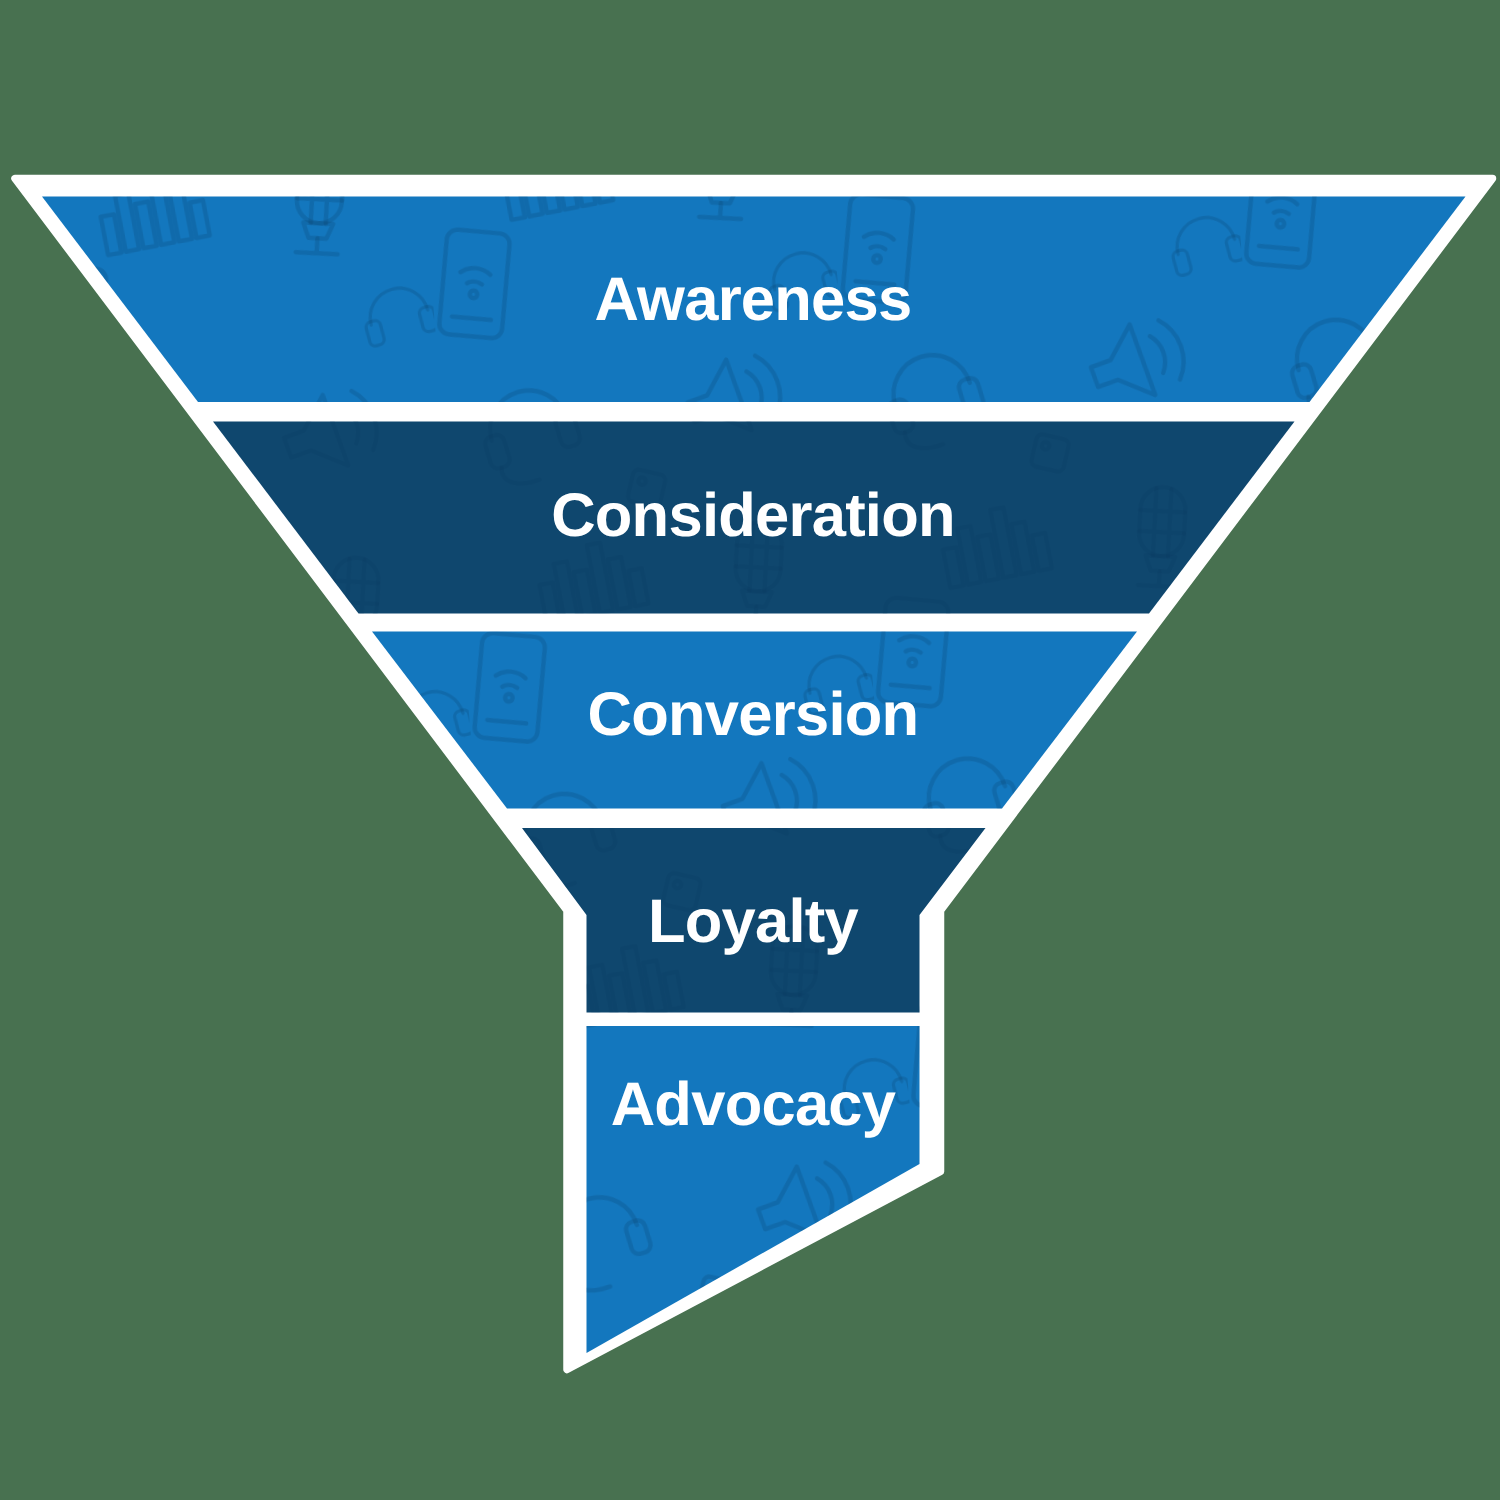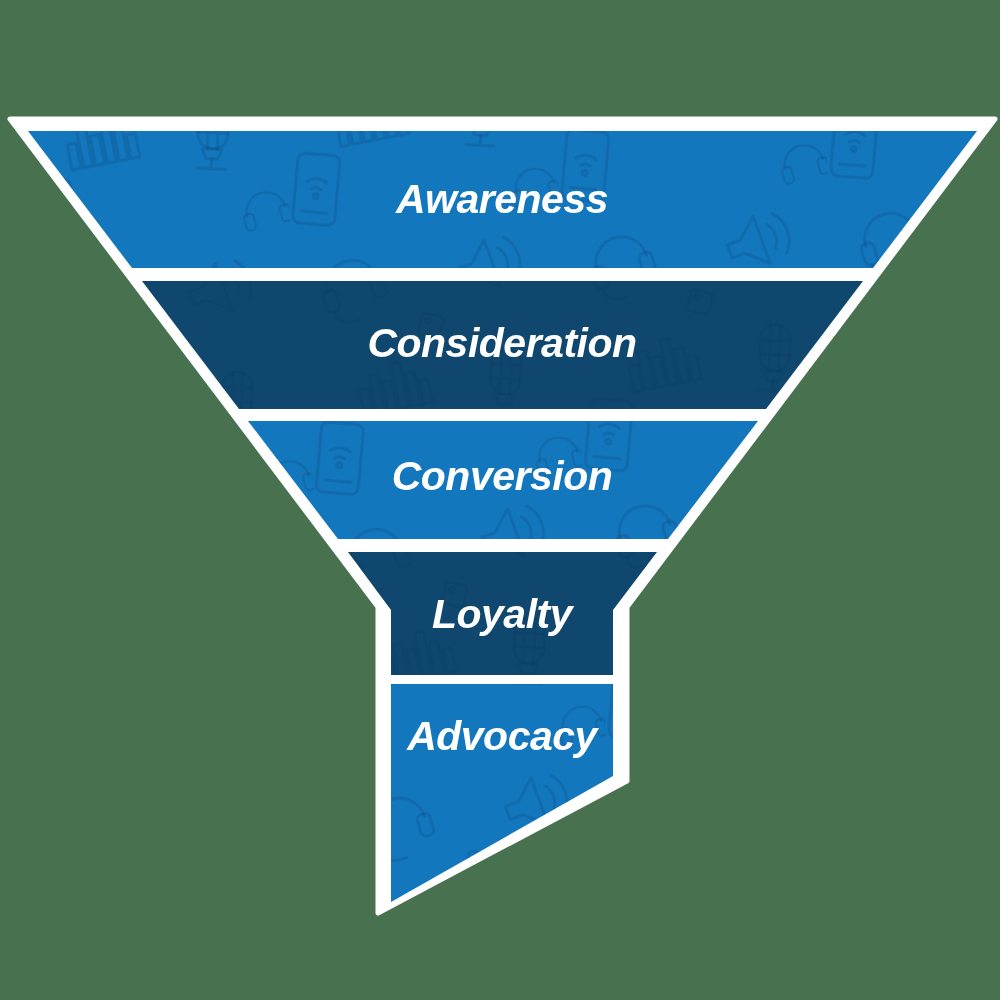--- a/index.html
+++ b/index.html
@@ -2,21 +2,21 @@
 <html><head>
 <meta charset="utf-8">
 <style>
   html, body {
     margin: 0;
     padding: 0;
     width: 1000px;
     height: 1000px;
     overflow: hidden;
   }
-  .stage-wrap { width: 1000px; height: 1000px; position: relative; font-style: italic; }
+  .stage-wrap { width: 1000px; height: 1000px; position: relative; }
   svg { display: block; }
   text.stage-label {
     font-family: "Liberation Sans", sans-serif;
     font-weight: 700;
     font-size: 41px;
     letter-spacing: -0.5px;
     text-anchor: middle;
   }
   .silhouette { stroke: #FFFFFF; stroke-width: 5; stroke-linejoin: round; }
   .pattern-stroke { fill: none; stroke-width: 3; stroke-linecap: round; stroke-linejoin: round; }

